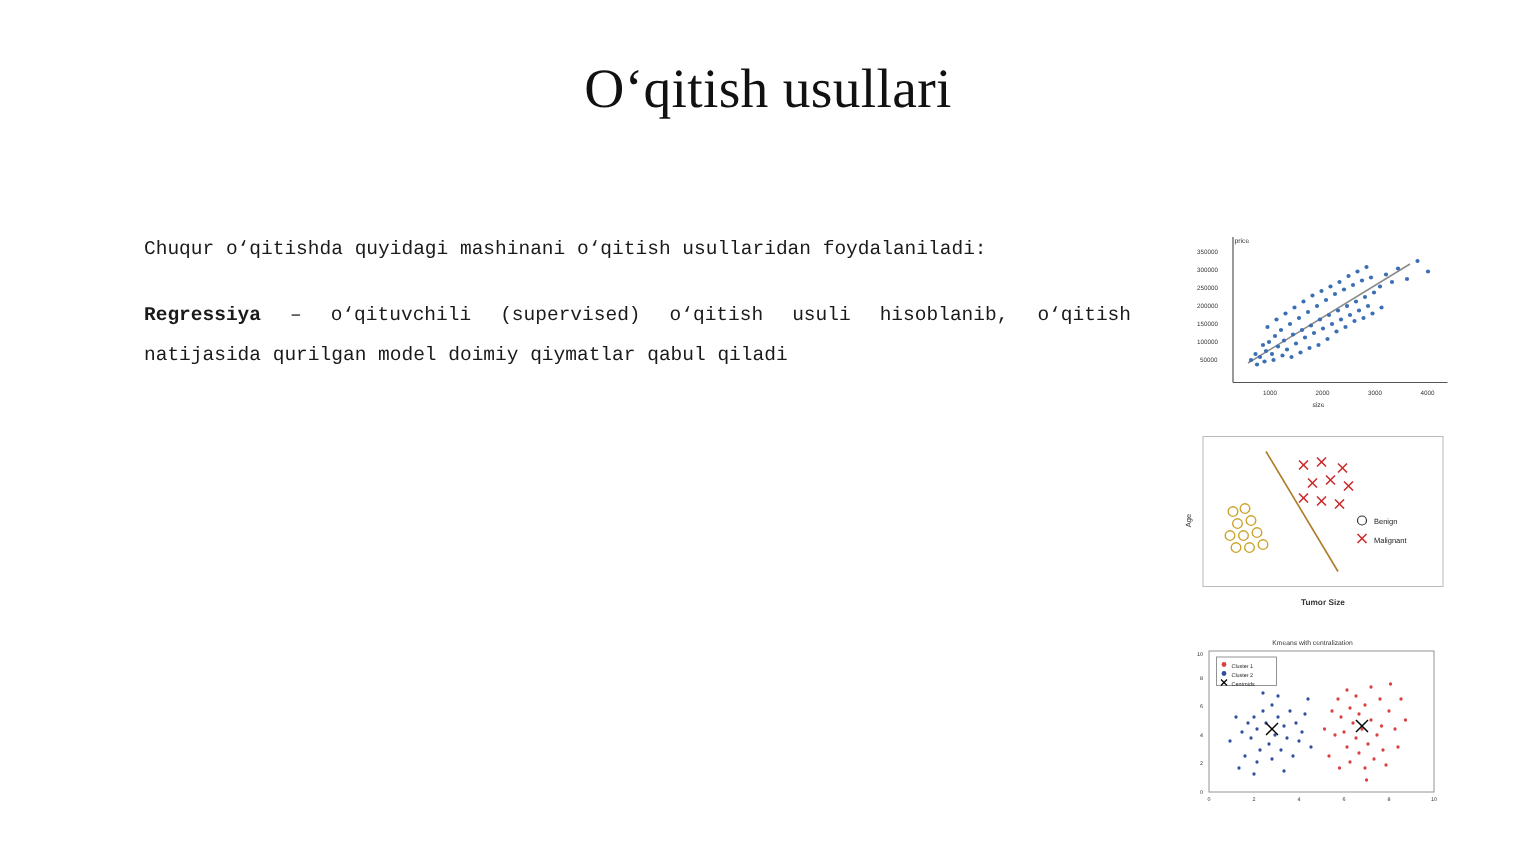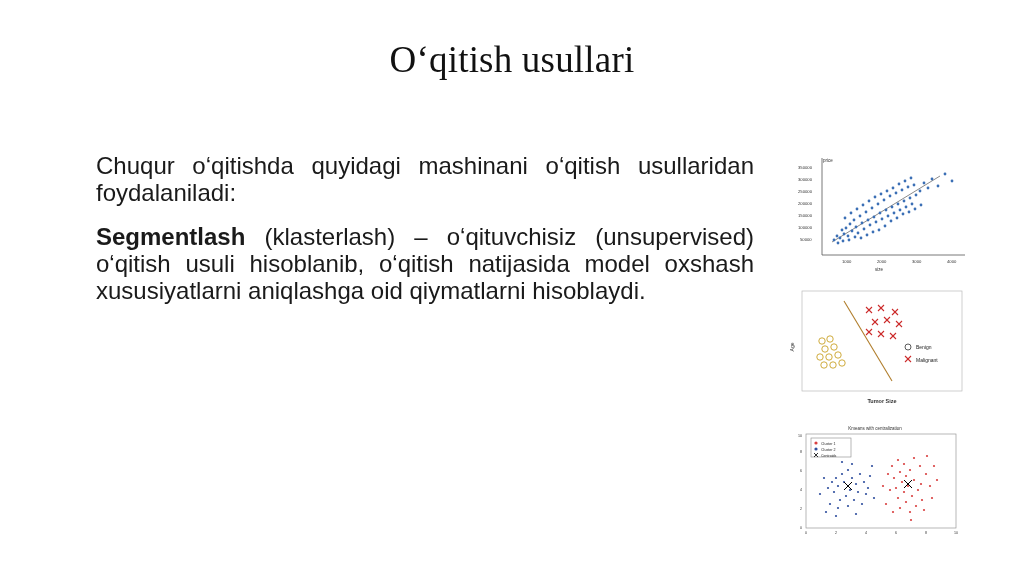--- a/index.html
+++ b/index.html
@@ -33,27 +33,27 @@
     color: #111111;
     font-family: "Liberation Serif", serif;
   }
   .body-col {
     position: absolute;
     left: 96px;
     top: 152px;
     width: 658px;
   }
   .para {
-    font-size: 24px;
+    font-size: 13px;
     line-height: 27px;
     text-align: justify;
     text-justify: inter-word;
     margin: 0 0 17px 0;
     color: #1a1a1a;
-    font-family: Liberation Sans, sans-serif;
+    font-family: Liberation Mono, monospace;
   }
   .para:last-child { margin-bottom: 0; }
   .lead-term {
     font-weight: bold;
   }
   
   .figures {
     position: absolute;
     left: 780px;
     top: 150px;
@@ -72,25 +72,25 @@
 <div class="slide">
 
   <div class="slide-title">O‘qitish usullari</div>
 
   <div class="body-col">
 
     <p class="para">
       <span>Chuqur o‘qitishda quyidagi mashinani o‘qitish usullaridan foydalaniladi:</span>
     </p>
 
-
-
     <p class="para">
-      <span class="lead-term">Segmentlash</span><span> (klasterlash) – o‘qituvchisiz (unsupervised) o‘qitish usuli hisoblanib, o‘qitish natijasida model oxshash xususiyatlarni aniqlashga oid qiymatlarni hisoblaydi.</span>
+      <span class="lead-term">Regressiya</span><span> – o‘qituvchili (supervised) o‘qitish usuli hisoblanib, o‘qitish natijasida qurilgan model doimiy qiymatlar qabul qiladi</span>
     </p>
+
+
 
   </div>
 
   <div class="figures">
 
     <div class="fig">
       <svg width="190" height="125" viewBox="0 0 190 125" xmlns="http://www.w3.org/2000/svg">
         <rect x="0" y="0" width="190" height="125" fill="#ffffff"></rect>
 
         <line x1="42" y1="8" x2="42" y2="105" stroke="#555" stroke-width="0.8"></line>

